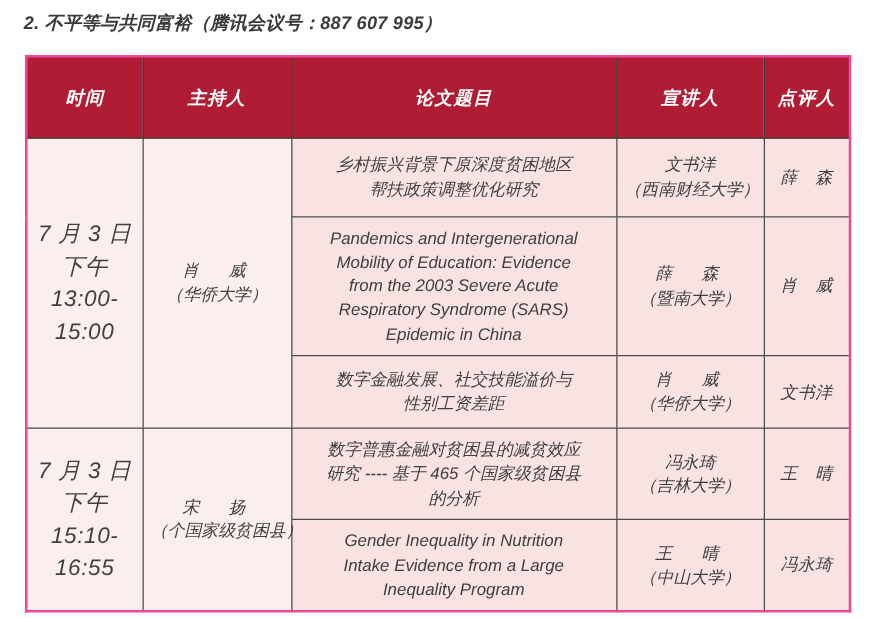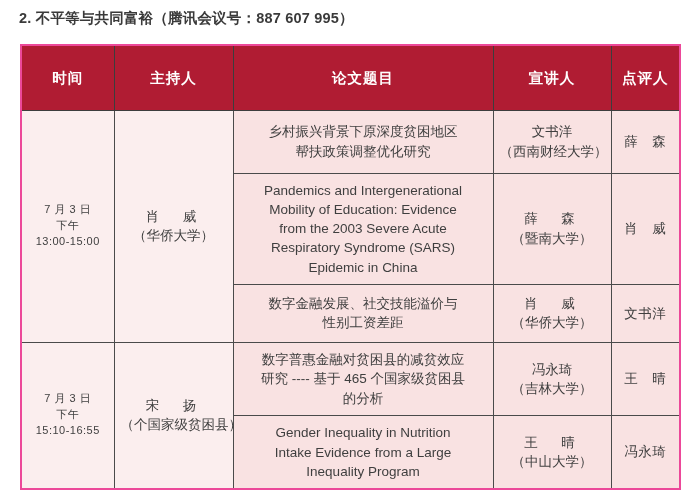--- a/index.html
+++ b/index.html
@@ -12,20 +12,21 @@
     height: 494px;
     font-family: "Liberation Sans", "DejaVu Sans", sans-serif;
     color: #333333;
     overflow: hidden;
   }
   .page {
     position: relative;
     width: 699px;
     height: 384px;
     box-sizing: border-box;
+    font-style: italic;
   }
   .session-title {
     position: absolute;
     left: 19px;
     top: 9px;
     font-size: 14.5px;
     font-weight: bold;
     color: #3a3a3a;
     letter-spacing: 0.2px;
     white-space: nowrap;
@@ -69,21 +70,21 @@
     color: #3f3f3f;
     padding: 5px 6px;
     box-sizing: border-box;
   }
   .schedule-table td:last-child { border-right: none; }
   .schedule-table tr:last-child td { border-bottom: none; }
 
   td.cell-time, td.cell-chair { background: #FBEEEE; }
   td.cell-paper, td.cell-pres, td.cell-disc { background: #F9E2E2; }
 
-  td.cell-time   { font-size: 11px; letter-spacing: 0.5px; }
+  td.cell-time   { font-size: 18px; letter-spacing: 0.5px; }
   td.cell-chair  { font-size: 13.5px; }
   td.cell-paper  { text-align: center; padding: 7px 12px; }
   td.cell-paper.en { font-size: 13.5px; line-height: 1.42; }
   td.cell-pres   { font-size: 13.5px; }
   td.cell-disc   { font-size: 13.5px; letter-spacing: 0.5px; }
 
   .line { display: block; }
   .name-spaced { letter-spacing: 5px; }
   .affil { display: block; white-space: nowrap; }
 

